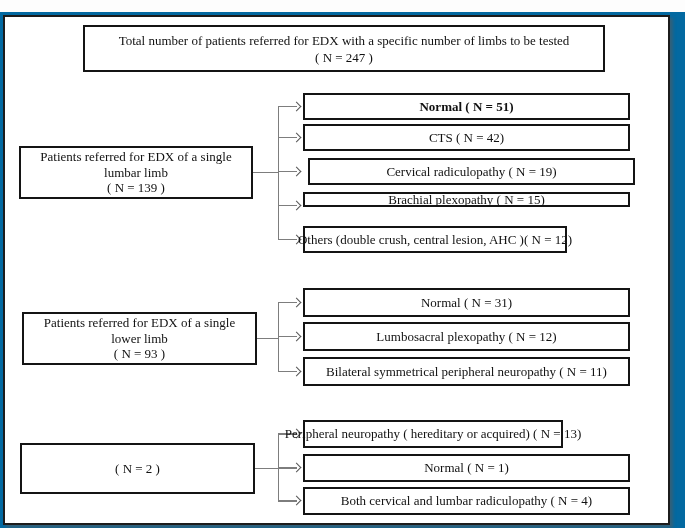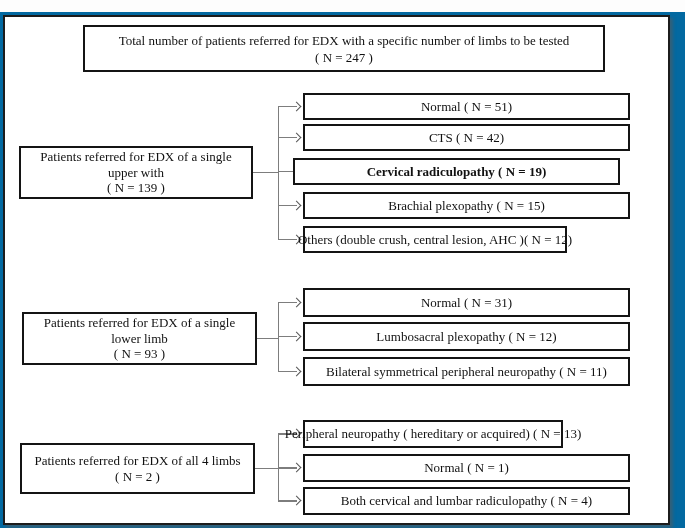--- a/index.html
+++ b/index.html
@@ -67,58 +67,57 @@
   <div class="frame"></div>
 
   <div class="node title-box" style="left:83px; top:13px; width:522px; height:47px;">
     <div class="line">Total number  of patients referred for EDX with a specific number  of limbs to be tested</div>
     <div class="line">( N = 247 )</div>
   </div>
 
   <div id="groups-root">
       <div class="node" style="left: 19px; top: 134px; width: 234px; height: 53px;">
         <div class="line">Patients referred for EDX of a single</div>
-        <div class="line">upper with</div>
+        <div class="line">lumbar limb</div>
         <div class="line">( N = 139 )</div>
       </div>
       <div class="conn h" style="left: 253px; top: 159.8px; width: 26.4px;"></div>
       <div class="conn v" style="left: 278px; top: 93.8px; height: 134.4px;"></div>
       <div class="conn h" style="left: 278px; top: 93.8px; width: 19px;"></div>
       <div class="arrowhead" style="left: 293px; top: 90.9px;"></div>
-      <div class="node outcome-box" style="left: 303px; top: 81px; width: 327px; height: 27px;">Normal ( N = 51)</div>
+      <div class="node outcome-box" style="left: 303px; top: 81px; width: 327px; height: 27px; font-weight: bold;">Normal ( N = 51)</div>
       <div class="conn h" style="left: 278px; top: 124.8px; width: 19px;"></div>
       <div class="arrowhead" style="left: 293px; top: 121.9px;"></div>
       <div class="node outcome-box" style="left: 303px; top: 112px; width: 327px; height: 27px;">CTS ( N = 42)</div>
       <div class="conn h" style="left: 278px; top: 158.8px; width: 19px;"></div>
       <div class="arrowhead" style="left: 293px; top: 155.9px;"></div>
-      <div class="node outcome-box" style="left: 293px; top: 146px; width: 327px; height: 27px; font-weight: bold;">Cervical radiculopathy ( N = 19)</div>
+      <div class="node outcome-box" style="left: 308px; top: 146px; width: 327px; height: 27px;">Cervical radiculopathy ( N = 19)</div>
       <div class="conn h" style="left: 278px; top: 192.8px; width: 19px;"></div>
       <div class="arrowhead" style="left: 293px; top: 189.9px;"></div>
-      <div class="node outcome-box" style="left: 303px; top: 180px; width: 327px; height: 27px;">Brachial plexopathy  ( N = 15)</div>
+      <div class="node outcome-box" style="left: 303px; top: 180px; width: 327px; height: 15px;">Brachial plexopathy  ( N = 15)</div>
       <div class="conn h" style="left: 278px; top: 226.8px; width: 19px;"></div>
       <div class="arrowhead" style="left: 293px; top: 223.9px;"></div>
       <div class="node outcome-box" style="left: 303px; top: 214px; width: 264px; height: 27px;">Others (double crush, central lesion, AHC )( N = 12)</div>
       <div class="node" style="left: 22px; top: 300px; width: 235px; height: 53px;">
         <div class="line">Patients referred for EDX of a single</div>
         <div class="line">lower limb</div>
         <div class="line">( N = 93 )</div>
       </div>
       <div class="conn h" style="left: 257px; top: 325.8px; width: 22.4px;"></div>
       <div class="conn v" style="left: 278px; top: 289.8px; height: 70.4px;"></div>
       <div class="conn h" style="left: 278px; top: 289.8px; width: 19px;"></div>
       <div class="arrowhead" style="left: 293px; top: 286.9px;"></div>
       <div class="node outcome-box" style="left: 303px; top: 276px; width: 327px; height: 29px;">Normal ( N = 31)</div>
       <div class="conn h" style="left: 278px; top: 323.8px; width: 19px;"></div>
       <div class="arrowhead" style="left: 293px; top: 320.9px;"></div>
       <div class="node outcome-box" style="left: 303px; top: 310px; width: 327px; height: 29px;">Lumbosacral plexopathy  ( N = 12)</div>
       <div class="conn h" style="left: 278px; top: 358.8px; width: 19px;"></div>
       <div class="arrowhead" style="left: 293px; top: 355.9px;"></div>
       <div class="node outcome-box" style="left: 303px; top: 345px; width: 327px; height: 29px; text-align: center;">Bilateral symmetrical  peripheral neuropathy  ( N = 11)</div>
       <div class="node" style="left: 20px; top: 431px; width: 235px; height: 51px;">
-        <div class="line">Patients referred for EDX of all 4 limbs</div>
         <div class="line">( N = 2 )</div>
       </div>
       <div class="conn h" style="left: 255px; top: 455.8px; width: 24.4px;"></div>
       <div class="conn v" style="left: 278px; top: 421.3px; height: 68.4px;"></div>
       <div class="conn h" style="left: 278px; top: 421.3px; width: 19px;"></div>
       <div class="arrowhead" style="left: 293px; top: 418.4px;"></div>
       <div class="node outcome-box" style="left: 303px; top: 408px; width: 260px; height: 28px;">Peripheral neuropathy   ( hereditary or acquired) ( N = 13)</div>
       <div class="conn h" style="left: 278px; top: 455.3px; width: 19px;"></div>
       <div class="arrowhead" style="left: 293px; top: 452.4px;"></div>
       <div class="node outcome-box" style="left: 303px; top: 442px; width: 327px; height: 28px; font-family: Liberation Serif, serif;">Normal ( N = 1)</div>

